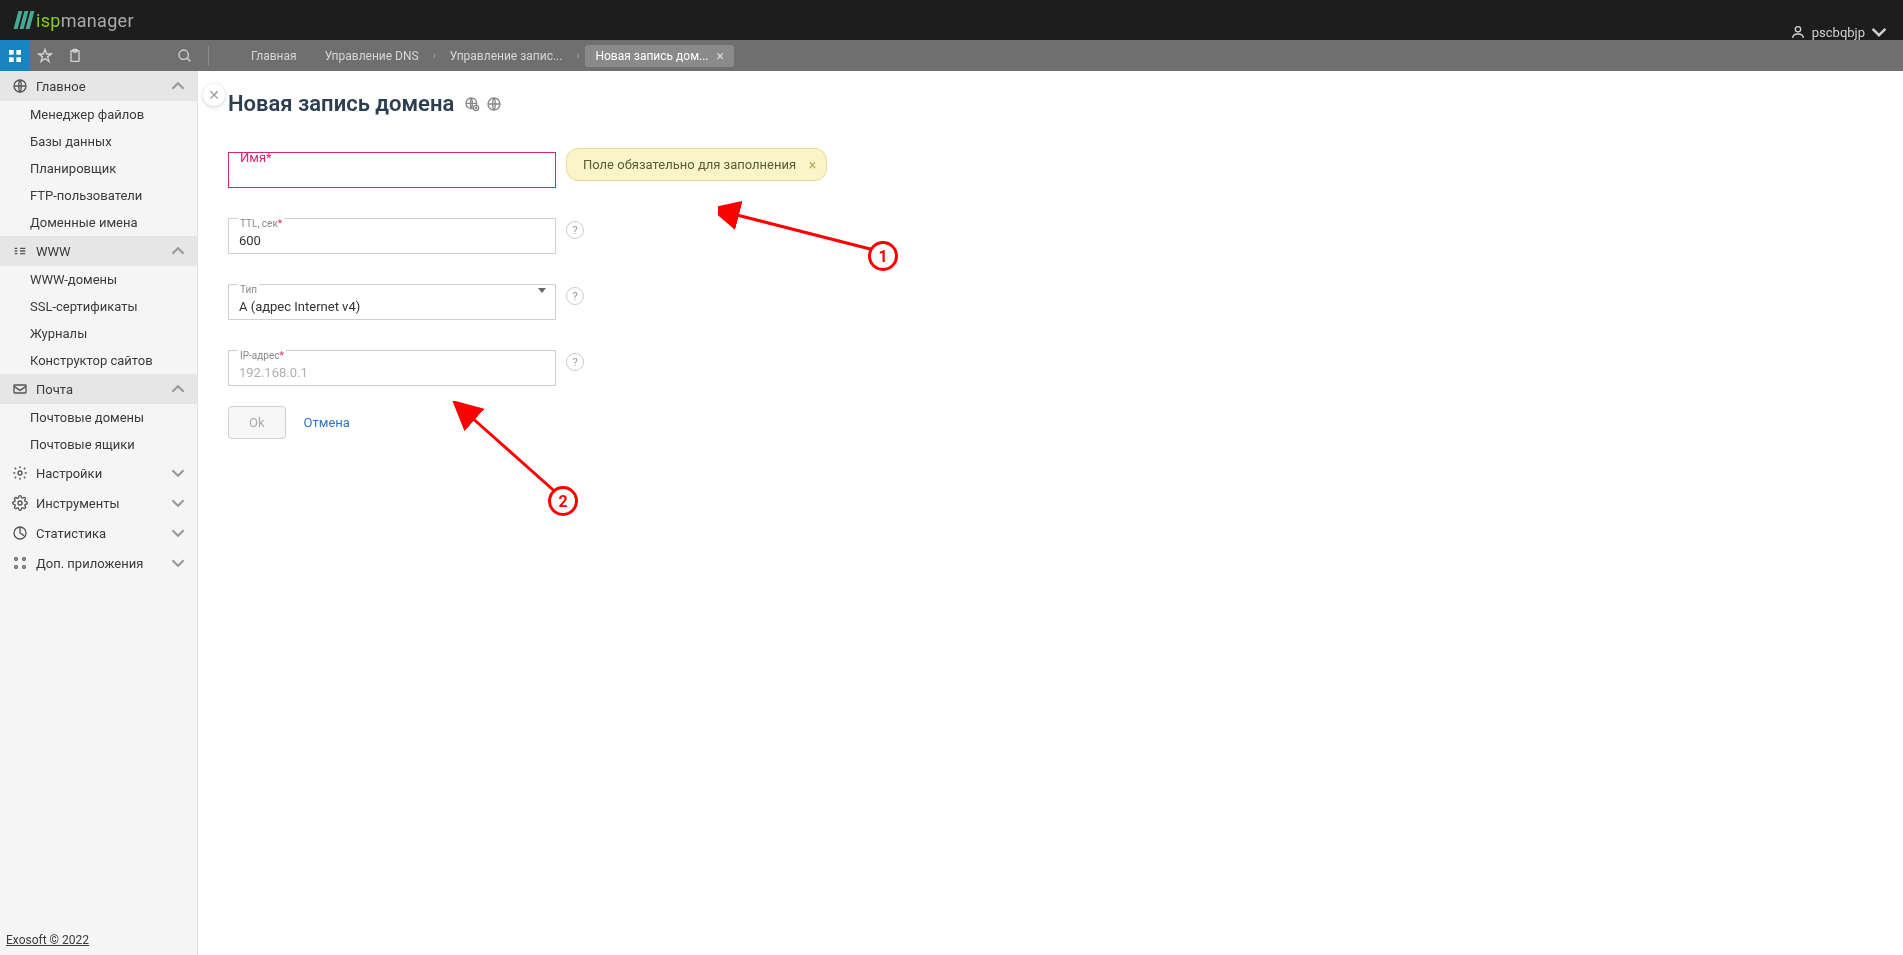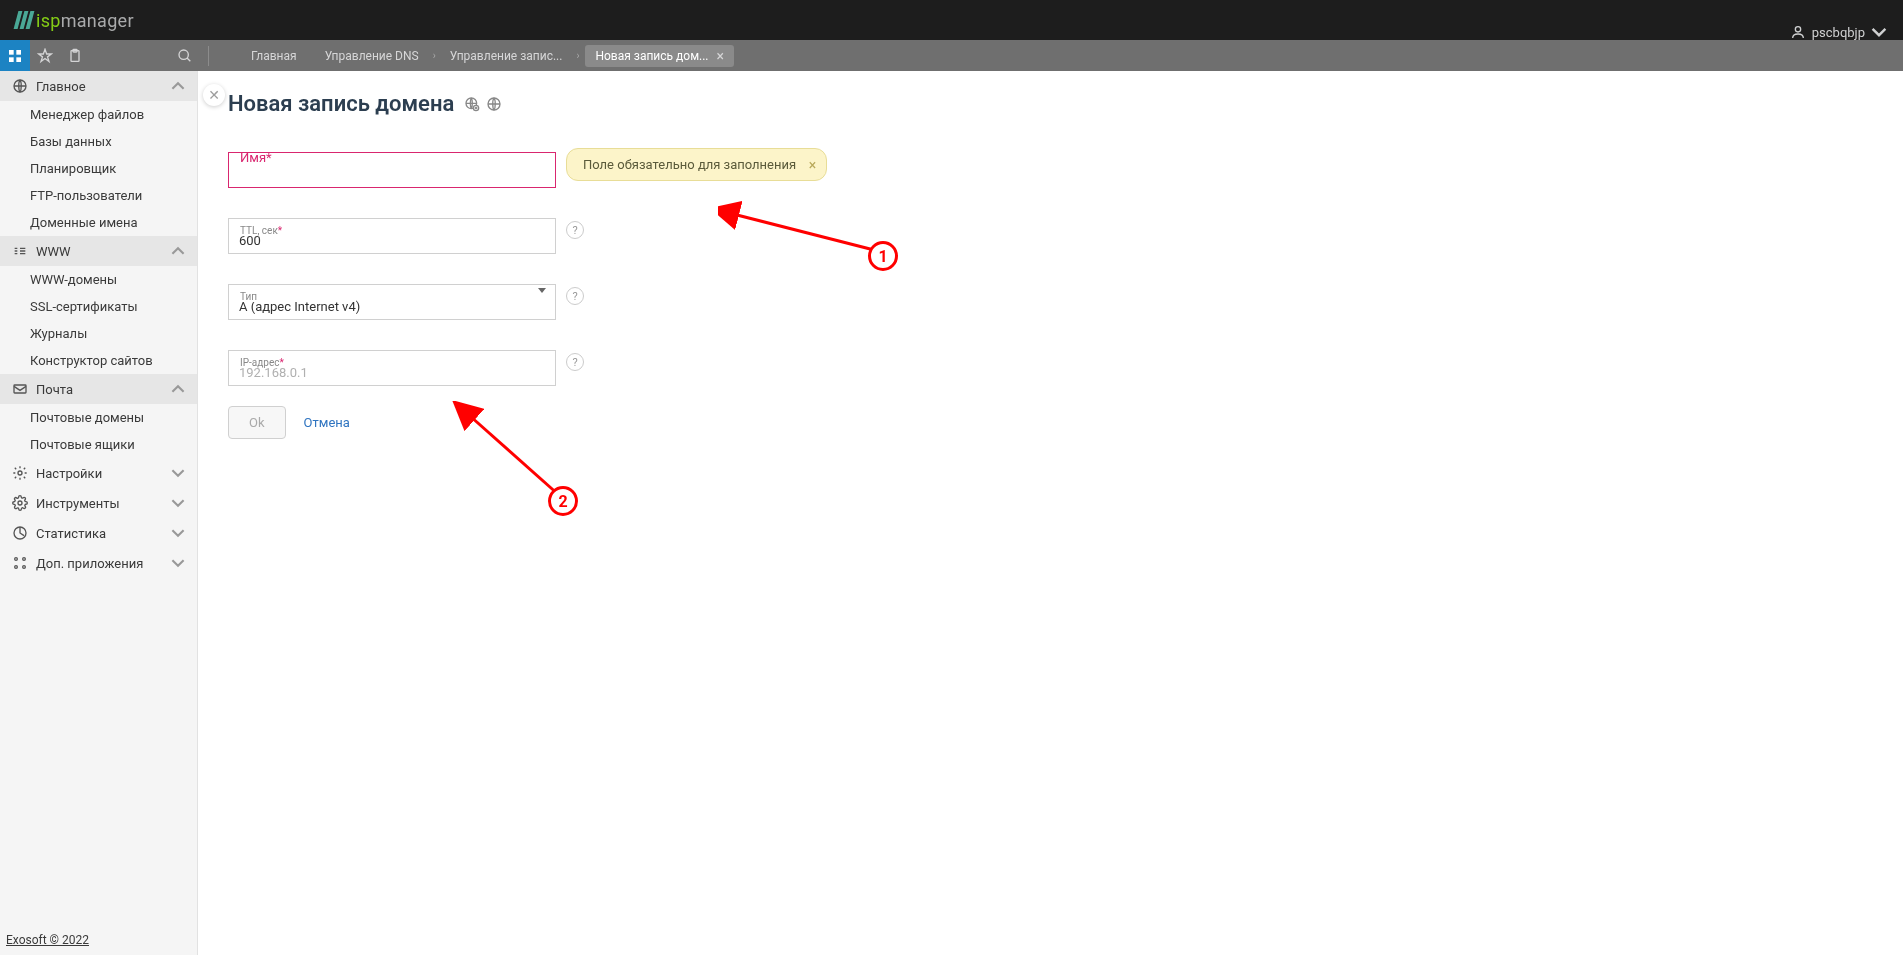--- a/index.html
+++ b/index.html
@@ -42,21 +42,21 @@
 .close-circle { position: absolute; left: 5px; top: 13px; width: 22px; height: 22px; border-radius: 50%; box-shadow: 0 1px 4px rgba(0,0,0,0.2); background: #fff; display: flex; align-items: center; justify-content: center; color: #9d9d9d; cursor: pointer; font-size: 14px; }
 .page-title-row { display: flex; align-items: center; gap: 10px; margin-bottom: 24px; }
 .page-title { font-size: 22px; font-weight: 600; color: #2c3e50; }
 .title-icons { display: flex; gap: 6px; color: #888; }
 .title-icons svg { width: 16px; height: 16px; }
 
 .form-row { display: flex; align-items: center; gap: 10px; margin-bottom: 18px; position: relative; }
 
 .field { position: relative; width: 328px; }
 .field input, .field select { width: 100%; height: 36px; border: 1px solid #d0d0d0; border-radius: 0; padding: 8px 10px 0 10px; font-size: 13px; background: #fff; color: #333; outline: none; margin-top: 12px; }
-.field .flabel { position: absolute; left: 10px; top: 19px; font-size: 10px; color: #888; background: #fff; padding: 0 2px; }
+.field .flabel { position: absolute; left: 10px; top: 12px; font-size: 10px; color: #888; background: #fff; padding: 0 2px; }
 .field.error input { border: 1px solid #d9266f; }
 .field.error .flabel-inline { color: #d9266f; font-size: 13px; position: absolute; left: 12px; top: 10px; pointer-events: none; }
 .field input::placeholder { color: #b0b0b0; }
 .req { color: #d9266f; }
 
 .help-icon { width: 18px; height: 18px; border: 1px solid #ccc; border-radius: 50%; display: flex; align-items: center; justify-content: center; font-size: 11px; color: #999; cursor: pointer; }
 
 .select-wrap { position: relative; }
 .select-wrap::after { content: ''; position: absolute; right: 10px; top: 16px; border-left: 4px solid transparent; border-right: 4px solid transparent; border-top: 5px solid #666; pointer-events: none; }
 

